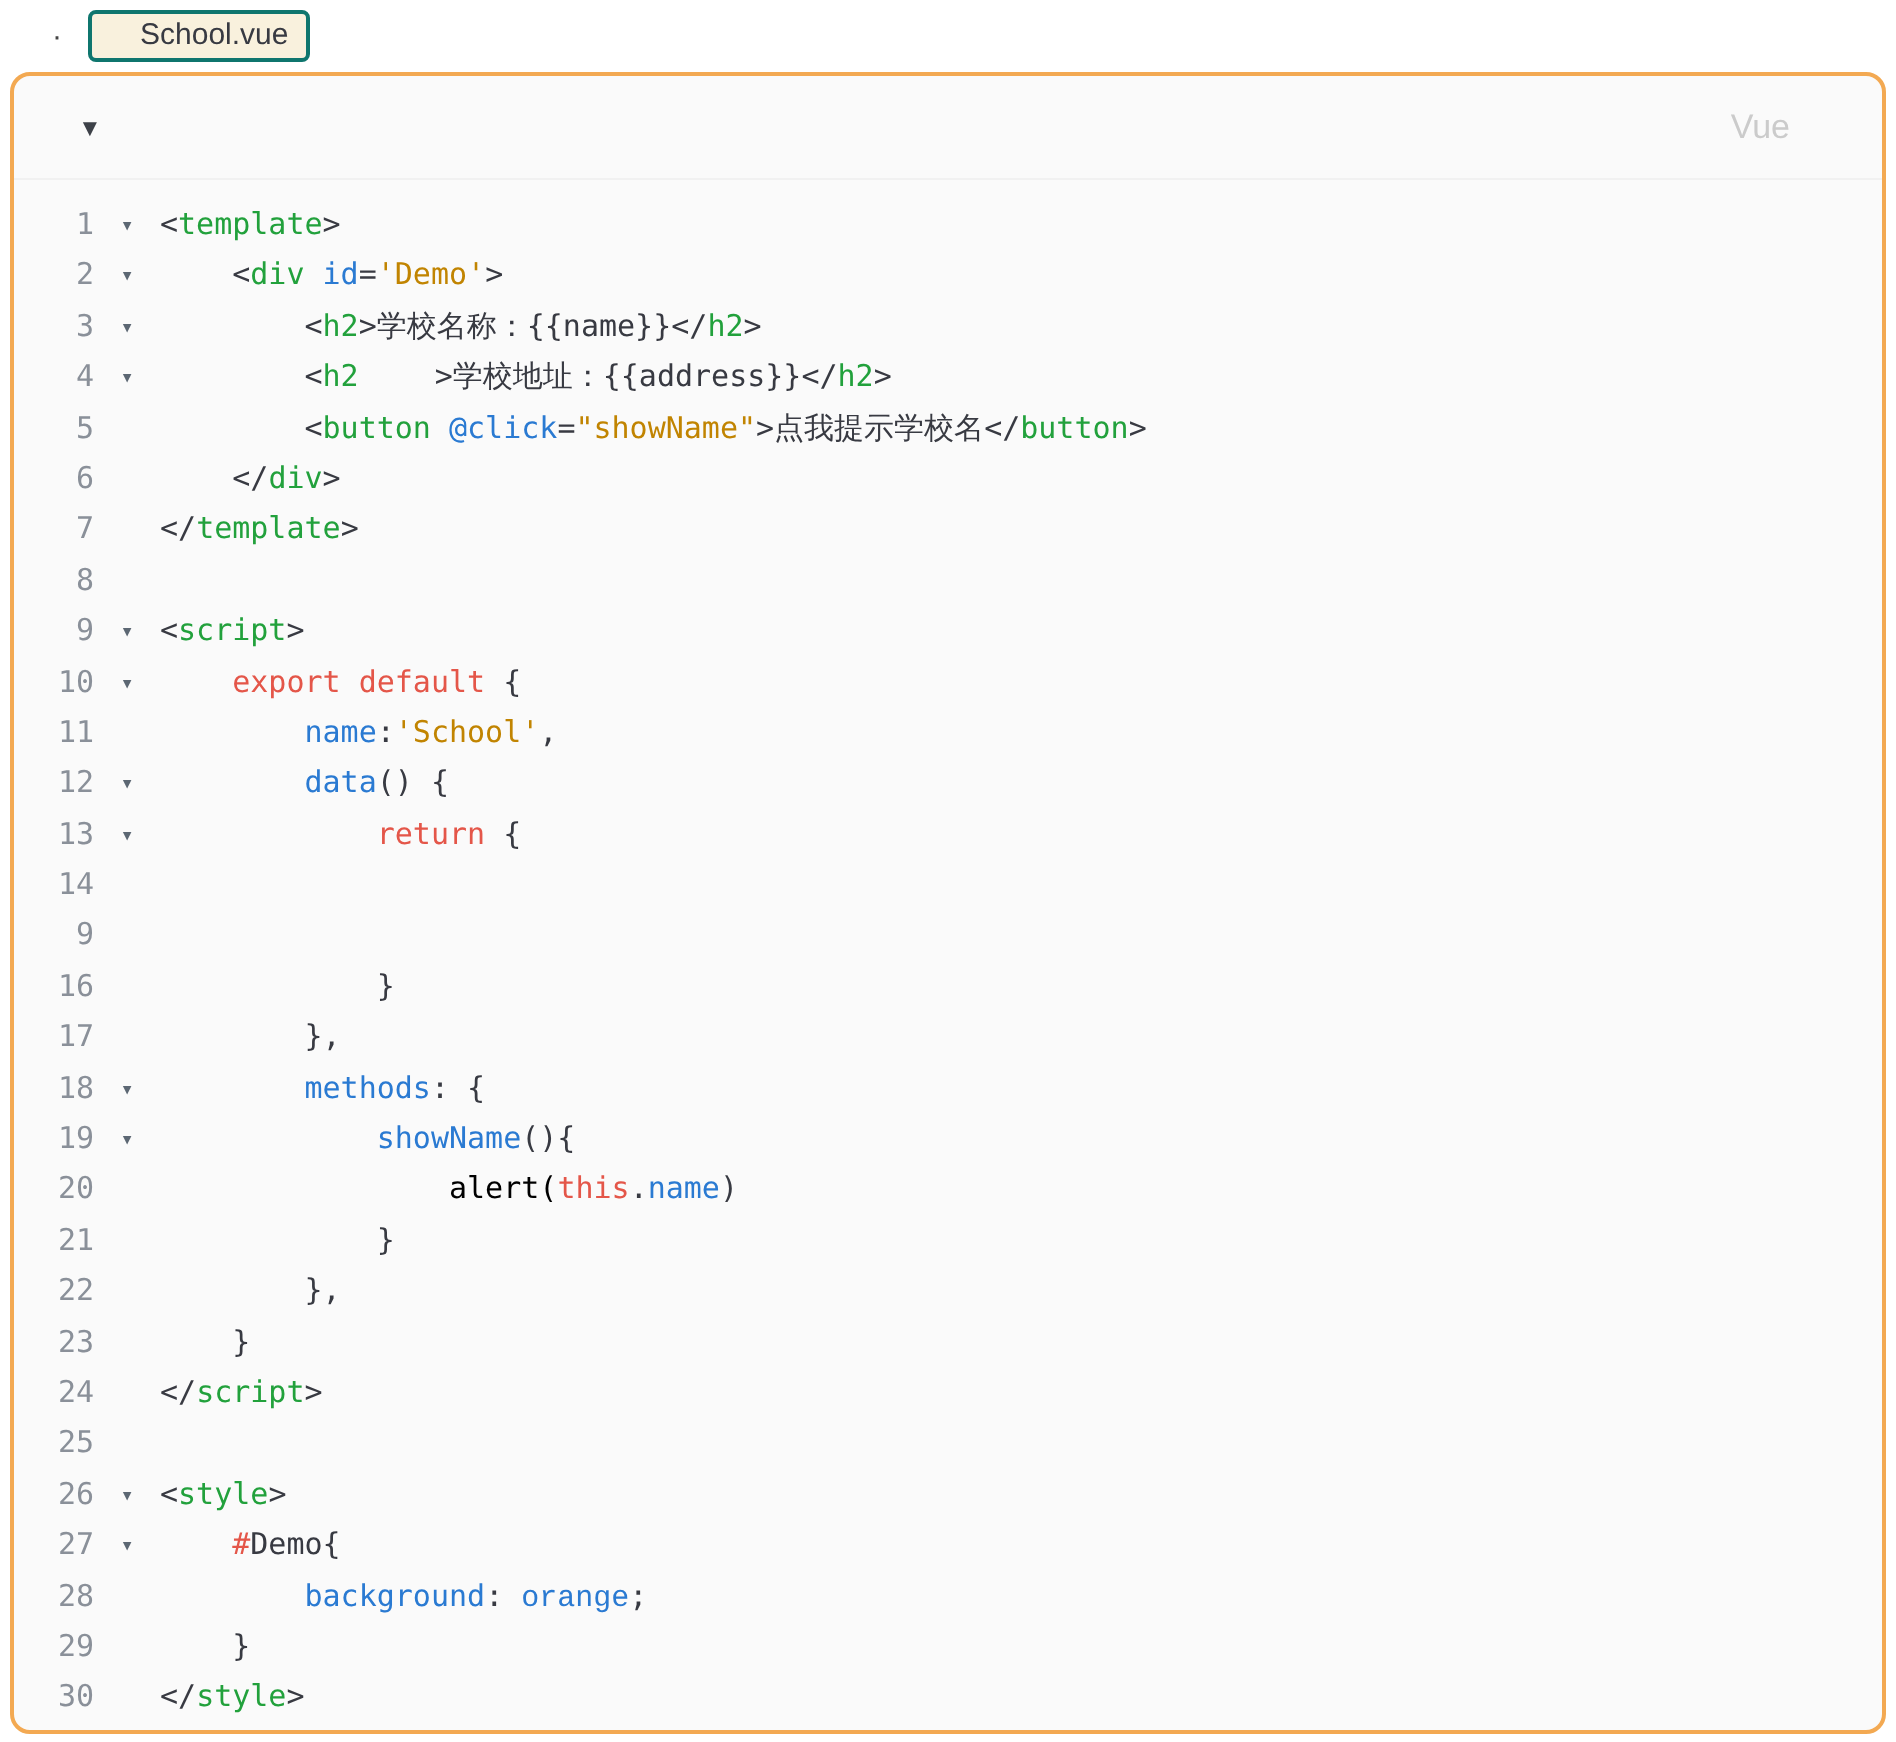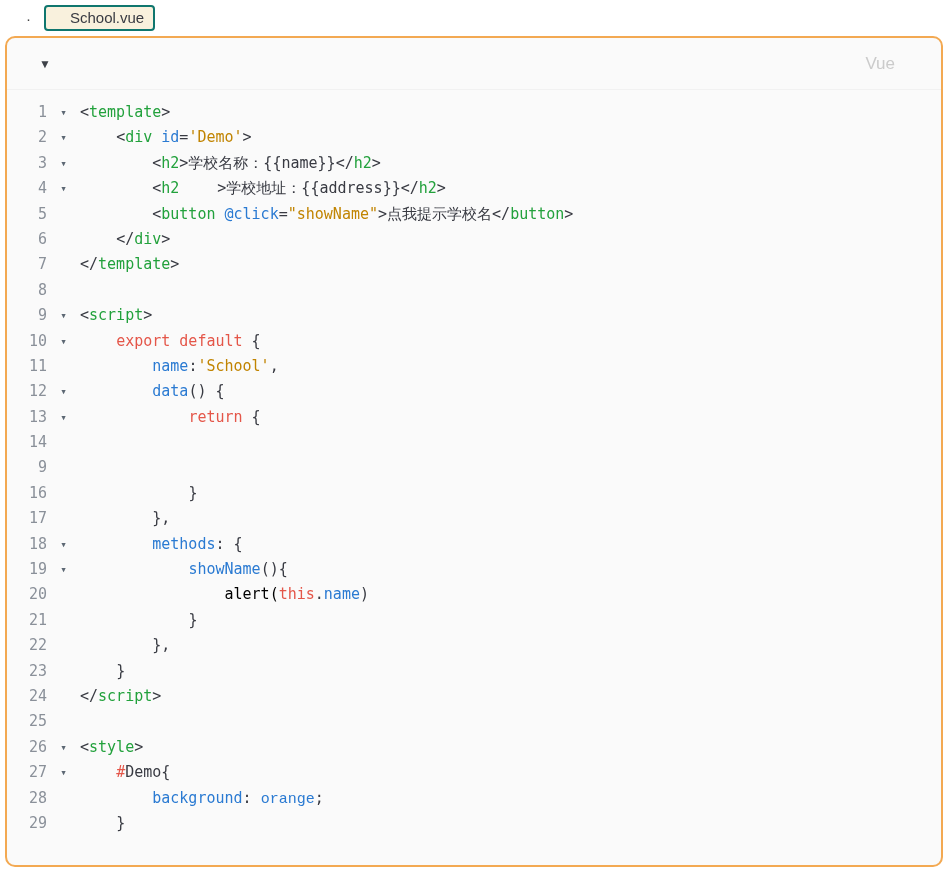--- a/index.html
+++ b/index.html
@@ -237,15 +237,20 @@
         <div class="code-line">
           <span class="line-num">28</span>
           <span class="fold"></span>
           <span class="code-text">        <span style="color: rgb(42, 122, 210);">background</span><span style="color: rgb(56, 58, 66);">: </span><span style="color: rgb(42, 122, 210); font-family: Liberation Mono, monospace;">orange</span><span style="color: rgb(56, 58, 66);">;</span></span>
         </div>
         <div class="code-line">
           <span class="line-num">29</span>
           <span class="fold"></span>
           <span class="code-text">    <span style="color: rgb(56, 58, 66);">}</span></span>
         </div>
+        <div class="code-line">
+          <span class="line-num">30</span>
+          <span class="fold"></span>
+          <span class="code-text"><span style="color: rgb(56, 58, 66);">&lt;/</span><span style="color: rgb(34, 161, 60);">style</span><span style="color: rgb(56, 58, 66);">&gt;</span></span>
+        </div>
       </div>
   </div>
 </div>
 
 </body></html>

